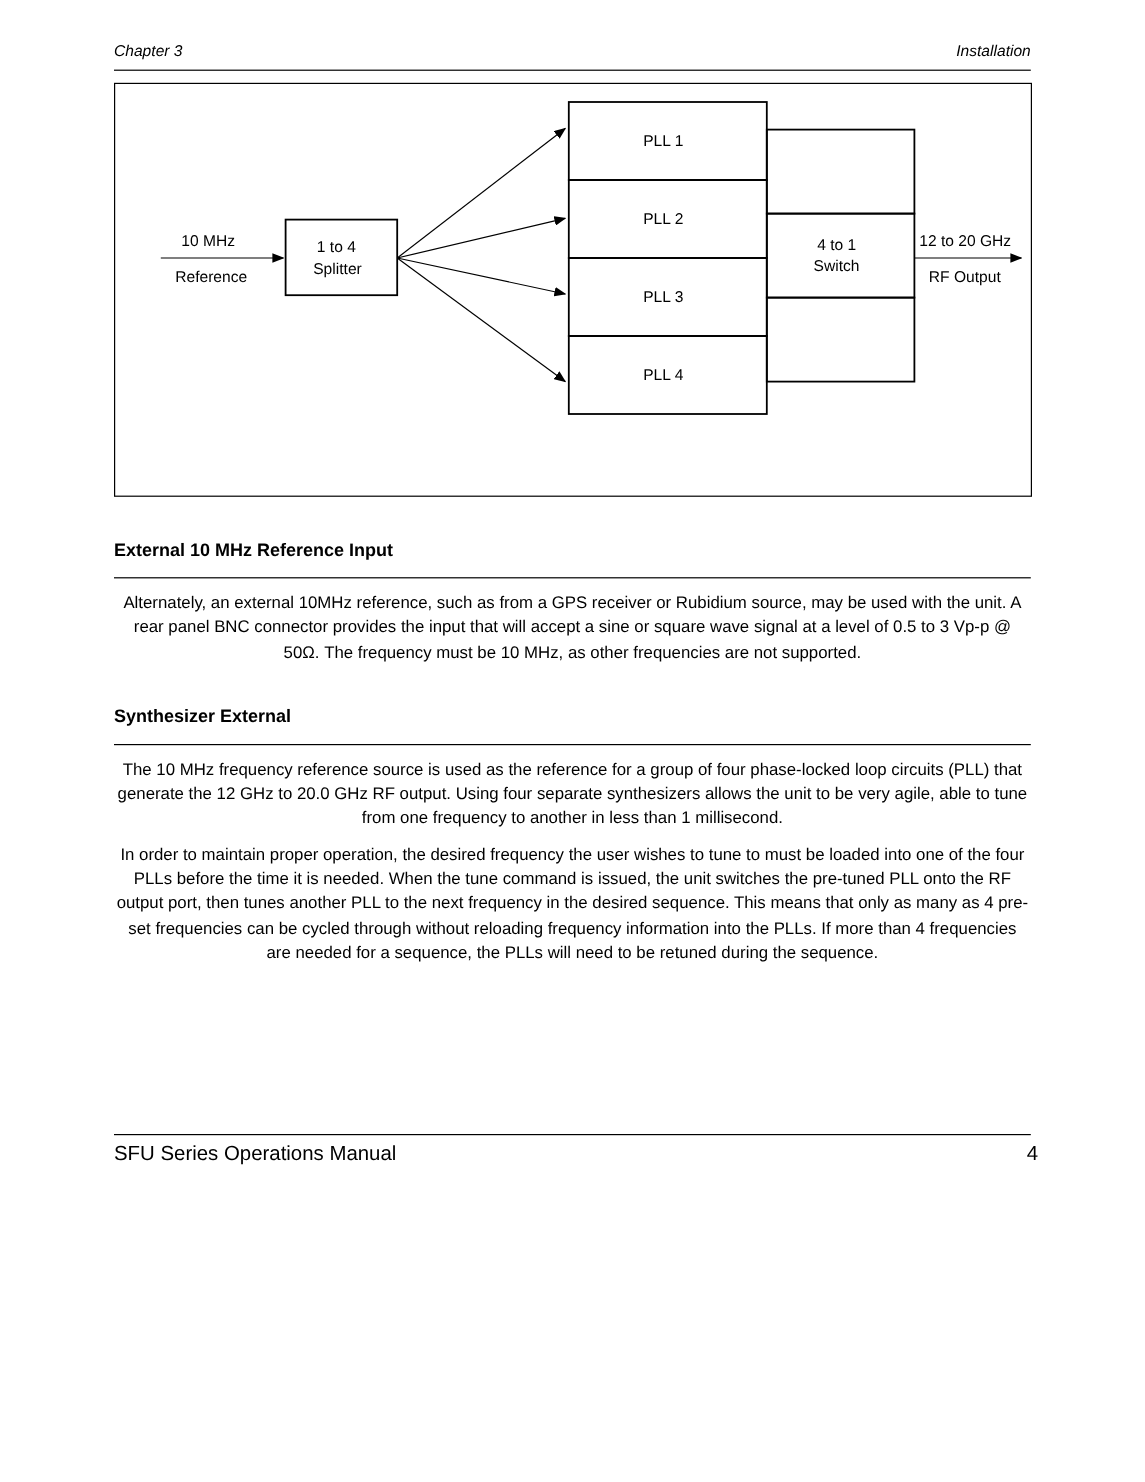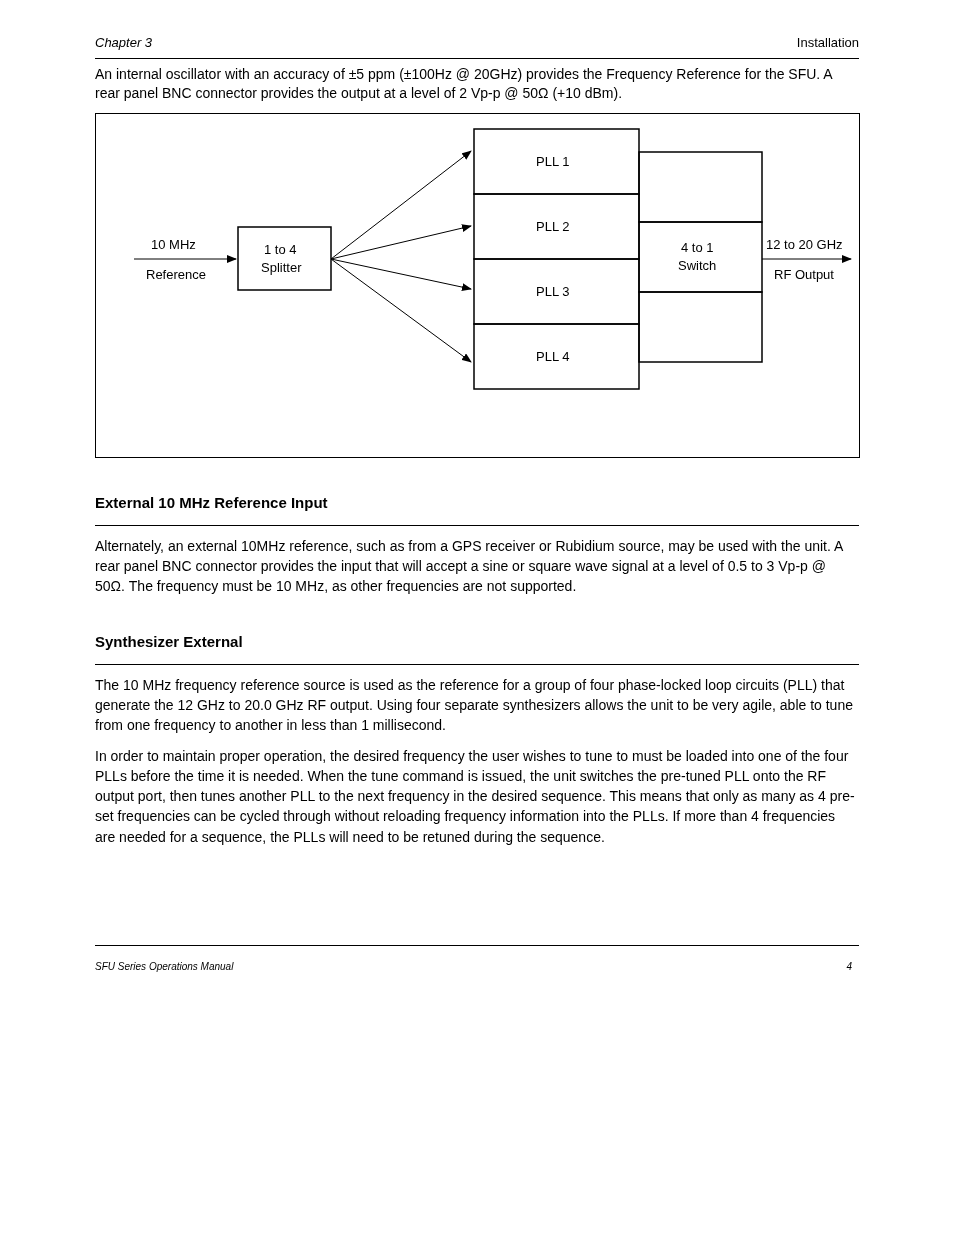--- a/index.html
+++ b/index.html
@@ -22,20 +22,21 @@
     overflow: hidden;
     padding-bottom: 6px;
   }
   .header-left {
     float: left;
     font-style: italic;
     font-size: 13px;
   }
   .header-right {
     float: right;
+    font-style: italic;
     font-size: 13px;
   }
   .header-rule {
     border: none;
     border-top: 1.5px solid #000;
     margin: 2px 0 0 0;
   }
   .section-num {
     font-weight: bold;
     font-size: 15px;
@@ -67,36 +68,36 @@
     font-weight: bold;
     font-size: 15px;
     margin-top: 36px;
     border-bottom: 1.5px solid #000;
     padding-bottom: 14px;
   }
   .para {
     font-size: 14px;
     line-height: 1.45;
     margin-top: 10px;
+    text-align: center;
   }
   .foot-rule {
     position: absolute;
     left: 95px;
     right: 95px;
     bottom: 90px;
     border-top: 1.5px solid #000;
   }
   .foot-text {
     position: absolute;
     left: 95px;
-    right: 102px;
+    right: 89px;
     bottom: 64px;
     overflow: hidden;
-    font-style: italic;
-    font-size: 10px;
+    font-size: 17px;
   }
   .foot-left { float: left; }
   .foot-right { float: right; }
   
   .svg-text {
     font-family: Arial, Helvetica, sans-serif;
     font-size: 13px;
     fill: #000;
   }
 </style>
@@ -104,21 +105,20 @@
 <body>
 
 <div class="page">
 
   <div class="header">
     <span class="header-left">Chapter 3</span>
     <span class="header-right">Installation</span>
   </div>
   <hr class="header-rule">
 
-  <div class="body-text">An internal oscillator with an accuracy of ±5 ppm (±100Hz @ 20GHz) provides the Frequency Reference for the SFU.  A rear panel BNC connector provides the output at a level of 2 Vp-p @ 50Ω (+10 dBm).</div>
 
   <div class="figure-area">
     <svg width="763" height="310" viewBox="0 0 763 310">
       <defs>
         <marker id="arrow" markerWidth="10" markerHeight="8" refX="9" refY="4" orient="auto">
           <path d="M0,0 L10,4 L0,8 Z" fill="#000"></path>
         </marker>
       </defs>
 
       <line x1="38" y1="145" x2="140" y2="145" stroke="#000" stroke-width="1" marker-end="url(#arrow)"></line>

